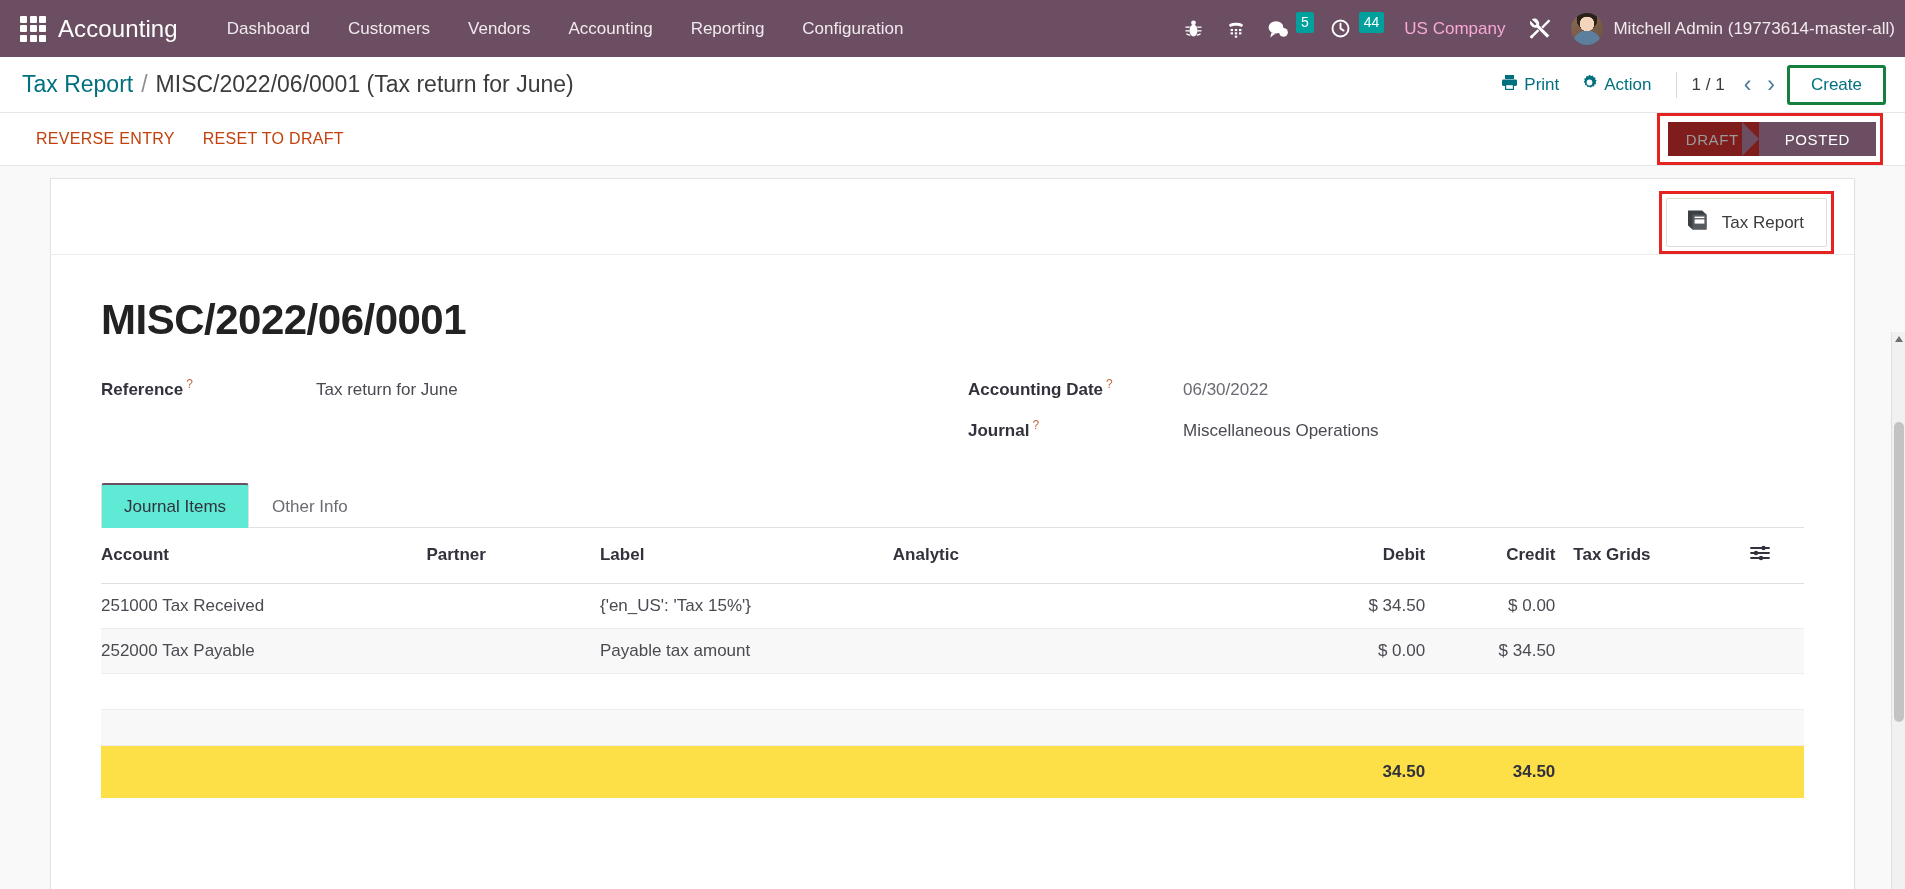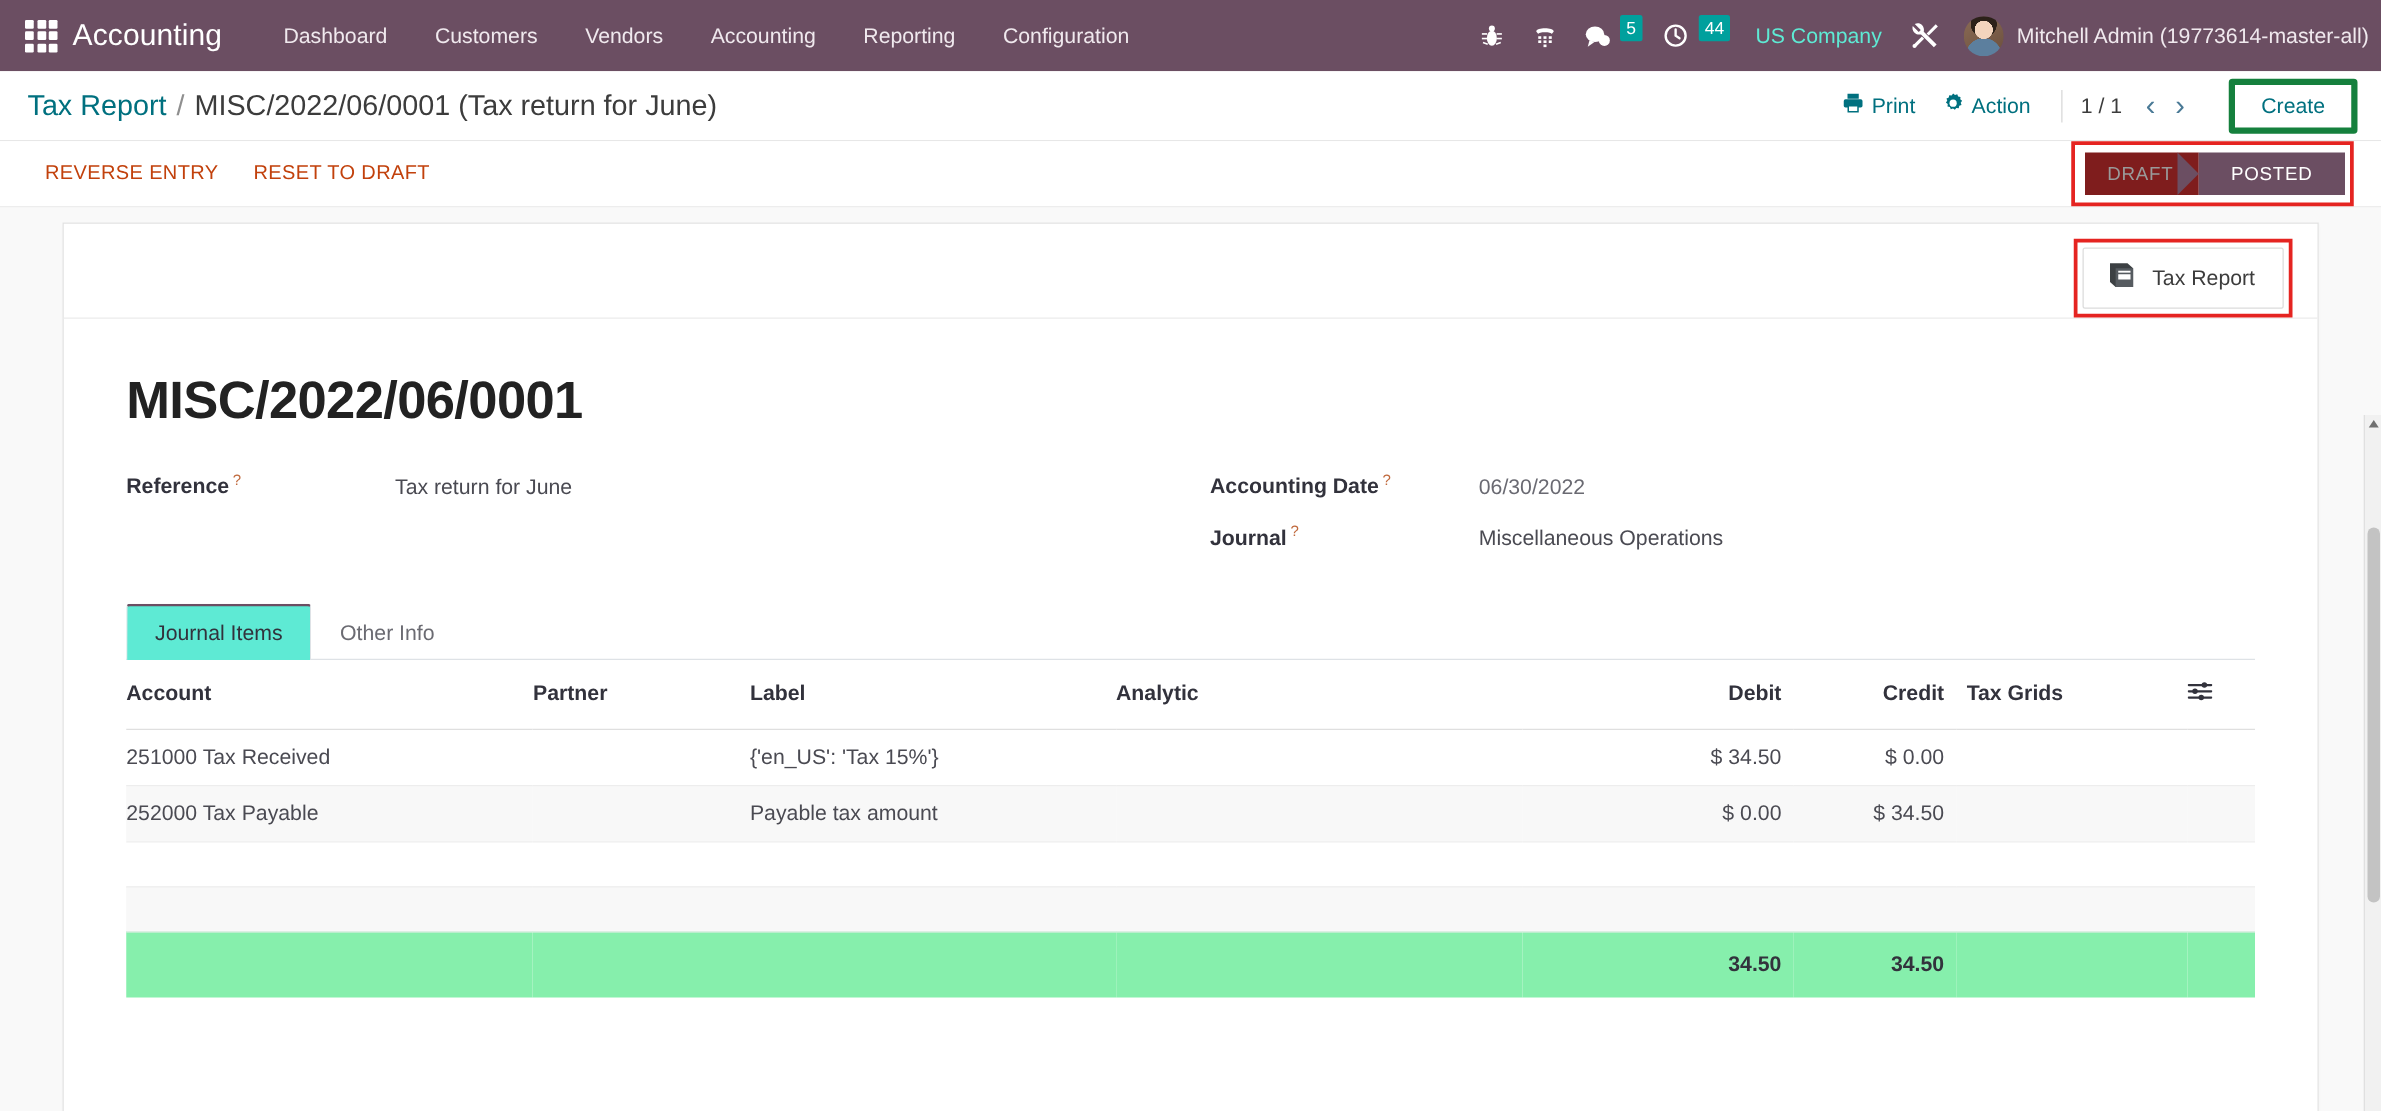--- a/index.html
+++ b/index.html
@@ -74,21 +74,21 @@
     padding: 3px 5px 4px;
     border-radius: 2px;
     margin-left: -3px;
     margin-top: -13px;
     font-weight: 400;
     cursor: pointer;
   }
   .nav-with-badge { display: flex; align-items: center; padding-right: 6px; }
   .company-name {
     font-size: 17px;
-    color: #5eead4;
+    color: #f9a8d4;
     padding: 0 14px;
     cursor: pointer;
   }
   .user-block {
     display: flex;
     align-items: center;
     padding: 0 6px 0 10px;
     cursor: pointer;
   }
   .avatar {
@@ -143,22 +143,22 @@
   .pager-count { font-size: 17px; color: #3c3c3c; padding: 0 10px 0 2px; cursor: pointer; }
   .pager-arrow {
     color: #4a7a96;
     font-size: 23px;
     line-height: 1;
     padding: 0 7px;
     cursor: pointer;
     user-select: none;
   }
   .create-btn {
-    margin-left: 28px;
-    border: 5px solid #15803d;
+    margin-left: 5px;
+    border: 3px solid #15803d;
     color: #00707f;
     background: #fff;
     font-size: 17px;
     padding: 7px 21px;
     border-radius: 3px;
     cursor: pointer;
     font-family: inherit;
   }
 
   
@@ -359,21 +359,21 @@
     white-space: nowrap;
   }
   .lines-table tbody tr:nth-child(even) { background: #f8f8f8; }
   .lines-table tbody tr.empty td { height: 36px; }
   .lines-table tfoot td {
     font-weight: 700;
     color: #32323c;
     border-top: 1px solid #dfdfdf;
     border-bottom: none;
     padding: 16px 10px 16px 0;
-    background: #86efac;
+    background: #fde047;
   }
   .col-account { width: 300px; padding-left: 0; }
   .col-partner { width: 160px; }
   .col-label   { width: 270px; }
   .col-analytic{ width: 300px; }
   .col-debit   { width: 200px; }
   .col-credit  { width: 120px; }
   .col-taxgrids{ width: 170px; padding-left: 8px !important; text-align: left; }
   .col-opt     { width: 50px; text-align: right; }
   .optional-toggle {

